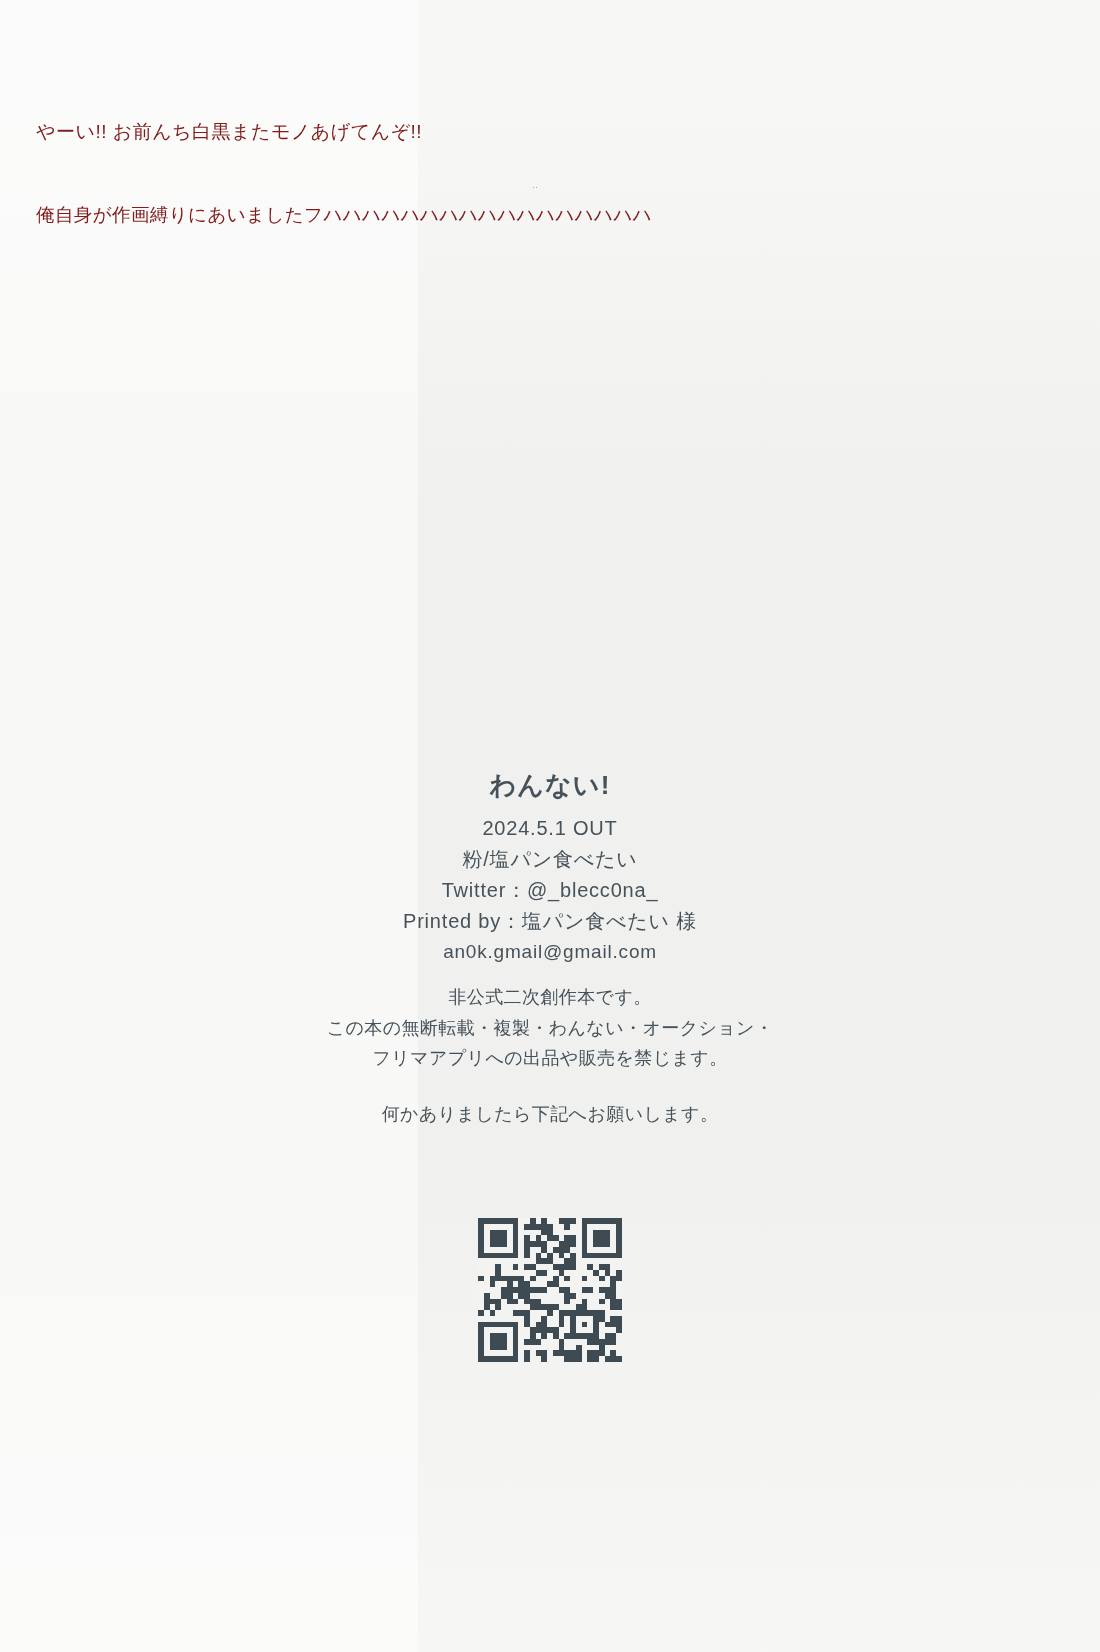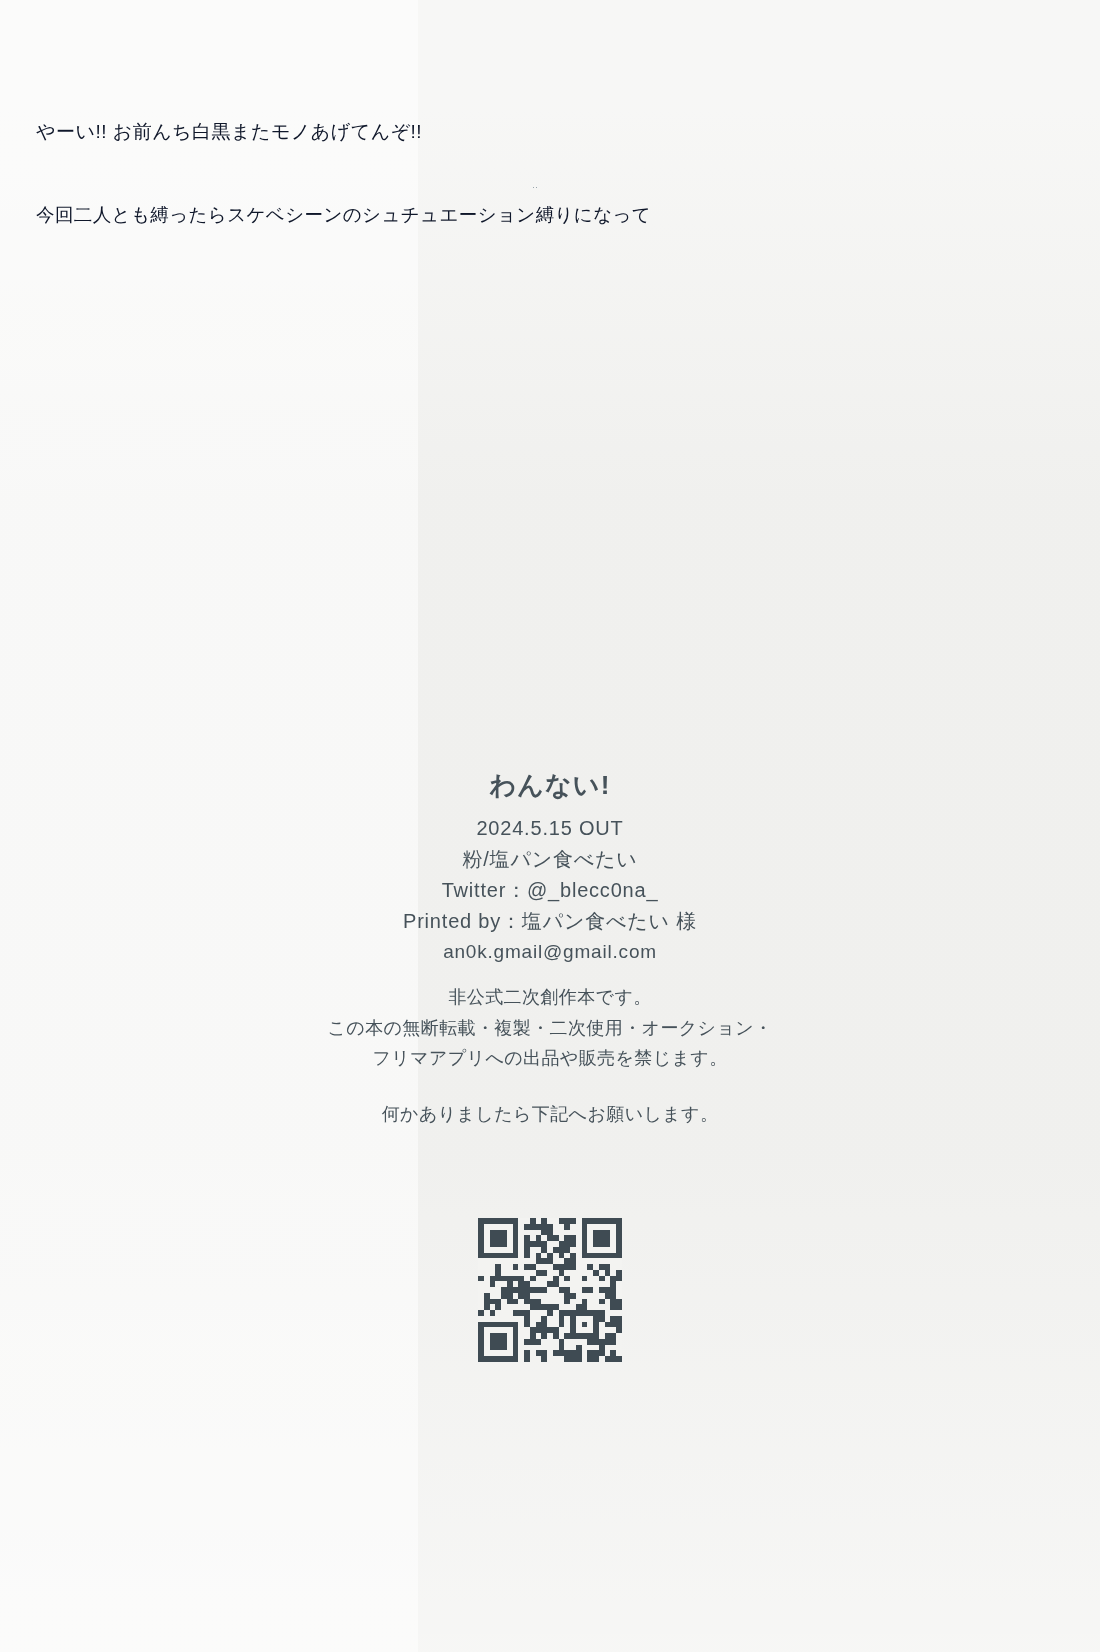--- a/index.html
+++ b/index.html
@@ -29,21 +29,21 @@
       linear-gradient(90deg, rgba(255,255,255,0.55) 0 38%, rgba(243,243,241,0) 38% 100%),
       linear-gradient(180deg, rgba(255,255,255,0.35) 0 6%, rgba(0,0,0,0.012) 30% 70%, rgba(255,255,255,0.3) 100%);
     pointer-events: none;
   }
 
   .top-block {
     position: absolute;
     left: 36px;
     top: 118px;
     width: 950px;
-    color: #0f172a;
+    color: #7f1d1d;
   }
   .headline {
     font-size: 19px;
     line-height: 1.5;
     letter-spacing: 0.5px;
     margin-bottom: 52px;
     white-space: nowrap;
   }
   .para-line {
     font-size: 18.5px;
@@ -120,37 +120,37 @@
     display: block;
   }
 </style>
 </head>
 <body>
 
 <div class="page"></div>
 
 <div class="top-block">
   <div class="headline">やーい!! お前んち白黒またモノあげてんぞ!!</div>
-  <div class="para-line">今回二人とも縛ったらスケベシーンのシュチュエーション縛りになって</div>
+  <div class="para-line">俺自身が作画縛りにあいましたフハハハハハハハハハハハハハハハハハ</div>
 </div>
 
 <div class="speck">··</div>
 
 <div class="colophon">
   <div class="title">わんない!</div>
-  <div class="credit-line">2024.5.15 OUT</div>
+  <div class="credit-line">2024.5.1 OUT</div>
   <div class="credit-line">粉/塩パン食べたい</div>
   <div class="credit-line">Twitter：@_blecc0na_</div>
   <div class="credit-line">Printed by：塩パン食べたい 様</div>
   <div class="credit-line small">an0k.gmail@gmail.com</div>
 
   <div class="gap-sm"></div>
 
   <div class="notice-line">非公式二次創作本です。</div>
-  <div class="notice-line">この本の無断転載・複製・二次使用・オークション・</div>
+  <div class="notice-line">この本の無断転載・複製・わんない・オークション・</div>
   <div class="notice-line">フリマアプリへの出品や販売を禁じます。</div>
 
   <div class="gap-md"></div>
 
   <div class="thanks-line">何かありましたら下記へお願いします。</div>
 </div>
 
 <div class="qr-wrap">
   <div class="qr" id="qr">
       <i></i>

